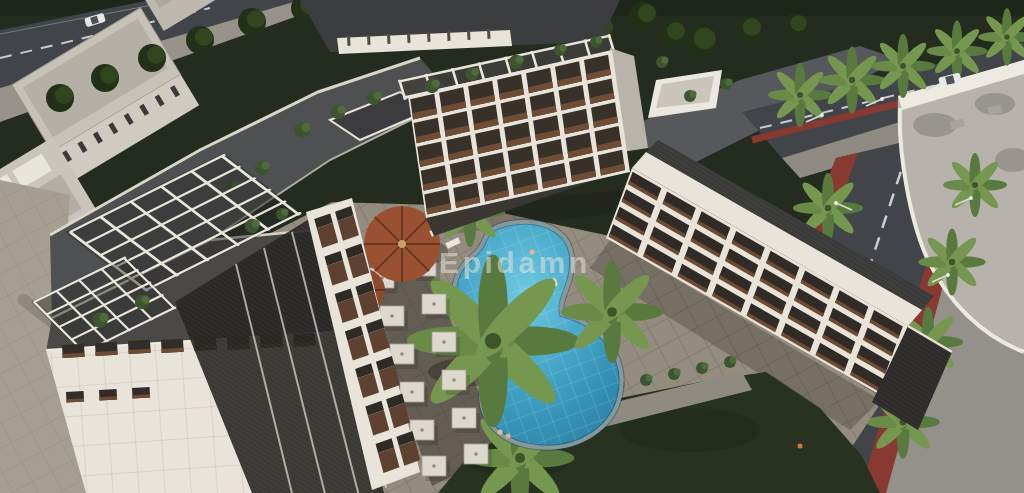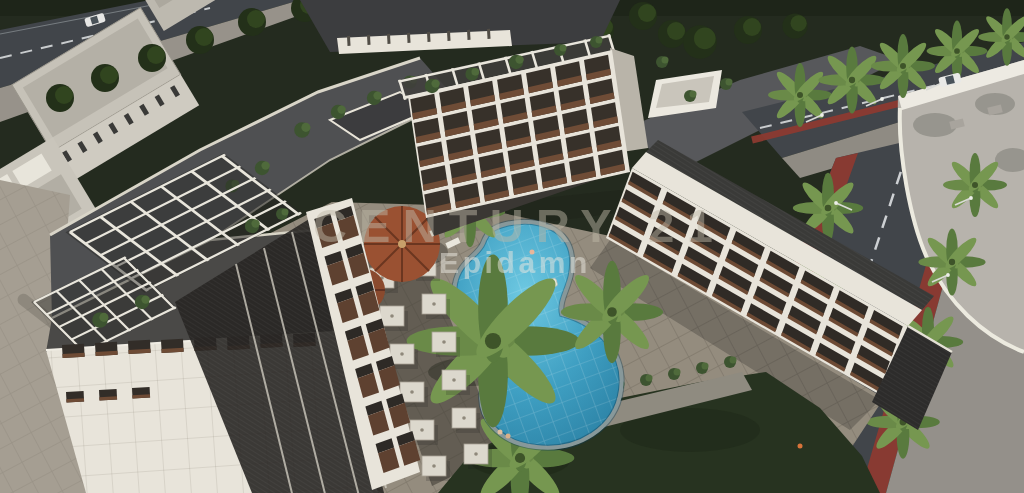--- a/index.html
+++ b/index.html
@@ -503,15 +503,14 @@
           <use href="#cellT" x="0.86" y="0.79"></use>
     </g>
     <use href="#shrub" transform="translate(432,86) scale(1.2)"></use>
         <use href="#shrub" transform="translate(472,74) scale(1.1)"></use>
     <use href="#shrub" transform="translate(516,62) scale(1.2)"></use>
         <use href="#shrub" x="560" y="50"></use>
         <use href="#shrub" x="596" y="42"></use>
   </g>
 </svg>
 
-  <div class="wm wm1">CENTURY 21</div>
   <div class="wm wm2">Epidamn</div>
 </div>
 
 </body></html>

